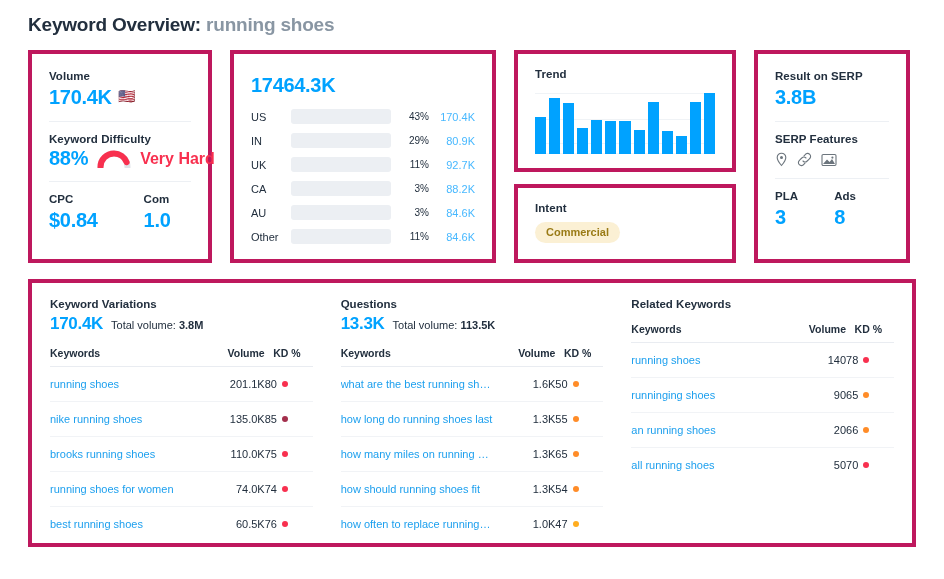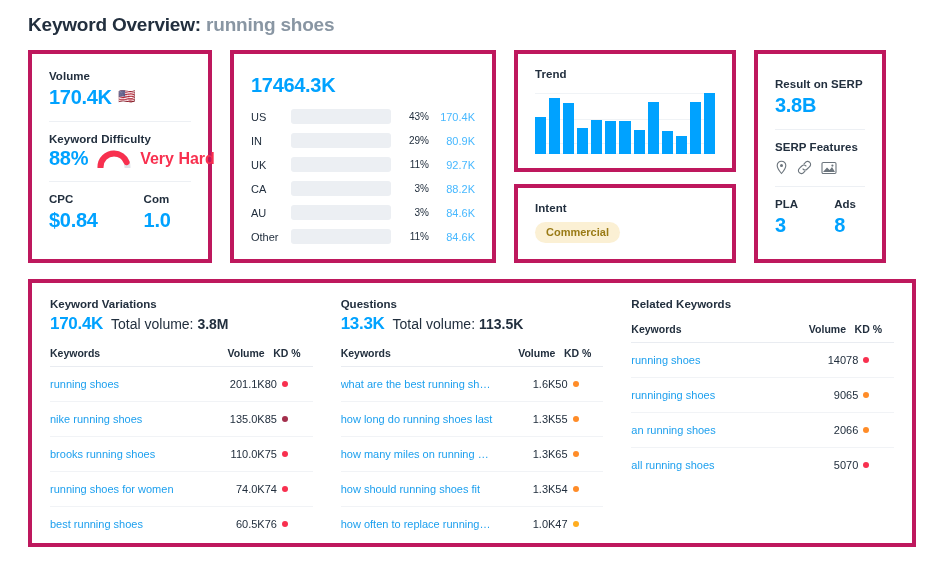--- a/index.html
+++ b/index.html
@@ -33,21 +33,21 @@
   
   .top-row {
     display: flex;
     gap: 18px;
     margin-top: 14px;
     height: 213px;
   }
   .col-volume  { width: 184px; flex: none; padding: 16px 17px; }
   .col-global  { width: 266px; flex: none; padding: 16px 17px; }
   .col-mid     { width: 222px; flex: none; display: flex; flex-direction: column; gap: 12px; }
-  .col-serp    { width: 132px; flex: none; padding: 24px 17px; }
+  .col-serp    { width: 156px; flex: none; padding: 16px 17px; }
 
   .lbl {
     font-size: 11.5px;
     font-weight: 700;
     color: #222f3e;
     letter-spacing: 0.05px;
   }
   .big-val {
     font-size: 20px;
     font-weight: 700;
@@ -123,21 +123,21 @@
     height: 268px;
     padding: 15px 18px 0;
     display: flex;
     gap: 14px;
   }
   .tbl-col { flex: 1; min-width: 0; }
   .tbl-col.c2, .tbl-col.c3 { padding-left: 14px; }
   .tbl-title { font-size: 11.5px; font-weight: 700; color: #222f3e; }
   .tbl-sub { display: flex; align-items: baseline; gap: 8px; margin-top: 4px; }
   .tbl-sub .n { font-size: 17px; font-weight: 700; color: #00a2ff; letter-spacing: -0.3px; }
-  .tbl-sub .t { font-size: 14px; color: #222f3e; }
+  .tbl-sub .t { font-size: 11px; color: #222f3e; }
   .tbl-sub .t b { font-weight: 700; }
 
   table { width: 100%; border-collapse: collapse; margin-top: 8px; table-layout: fixed; }
   thead th {
     font-size: 10.5px;
     font-weight: 700;
     color: #222f3e;
     text-align: left;
     padding: 5px 0 7px;
     border-bottom: 1px solid #e9ecf1;

